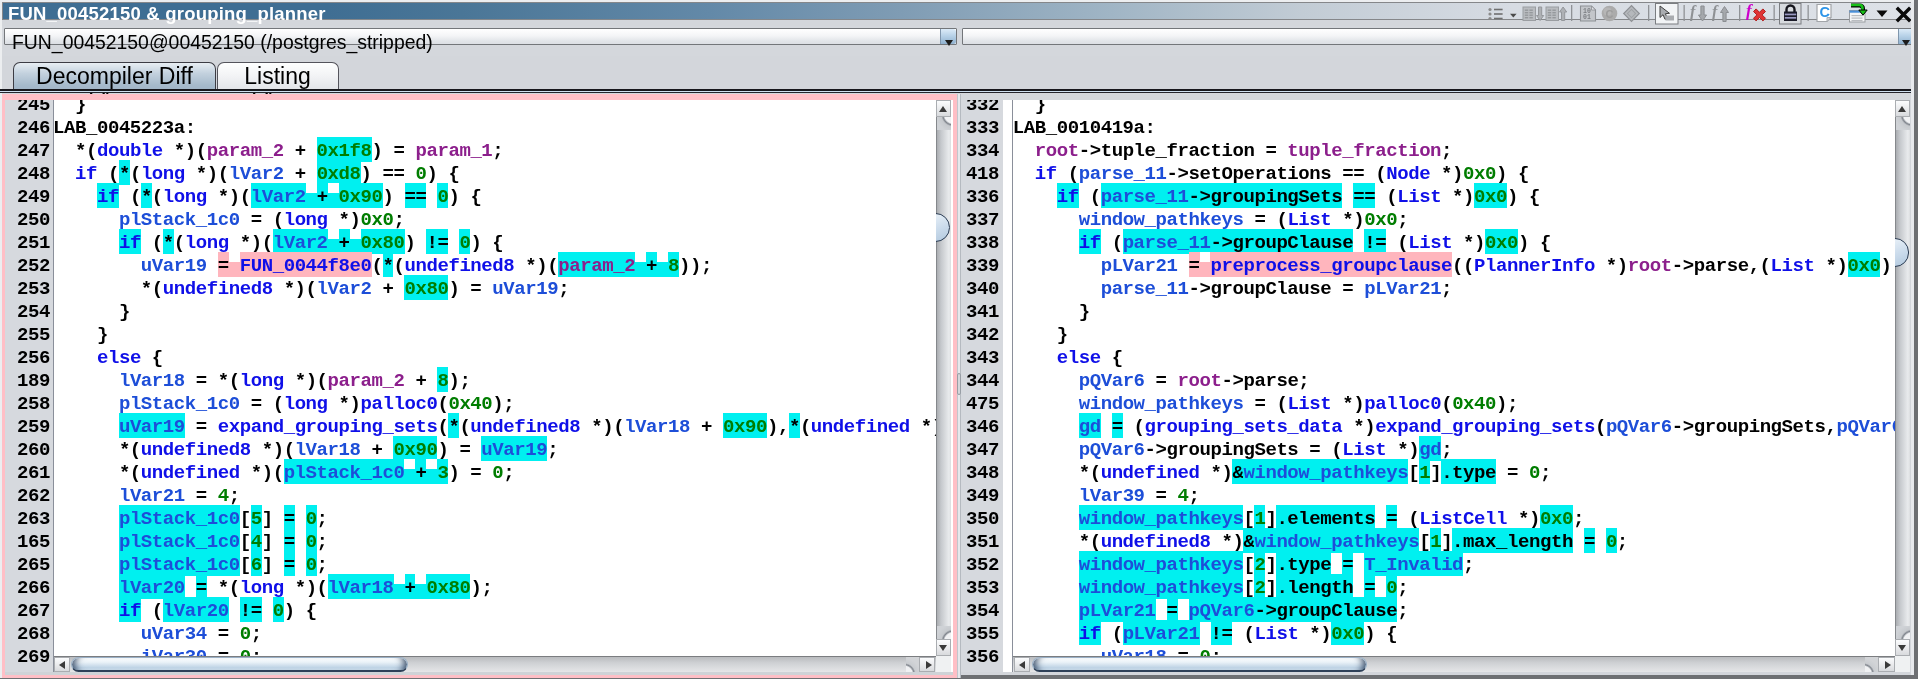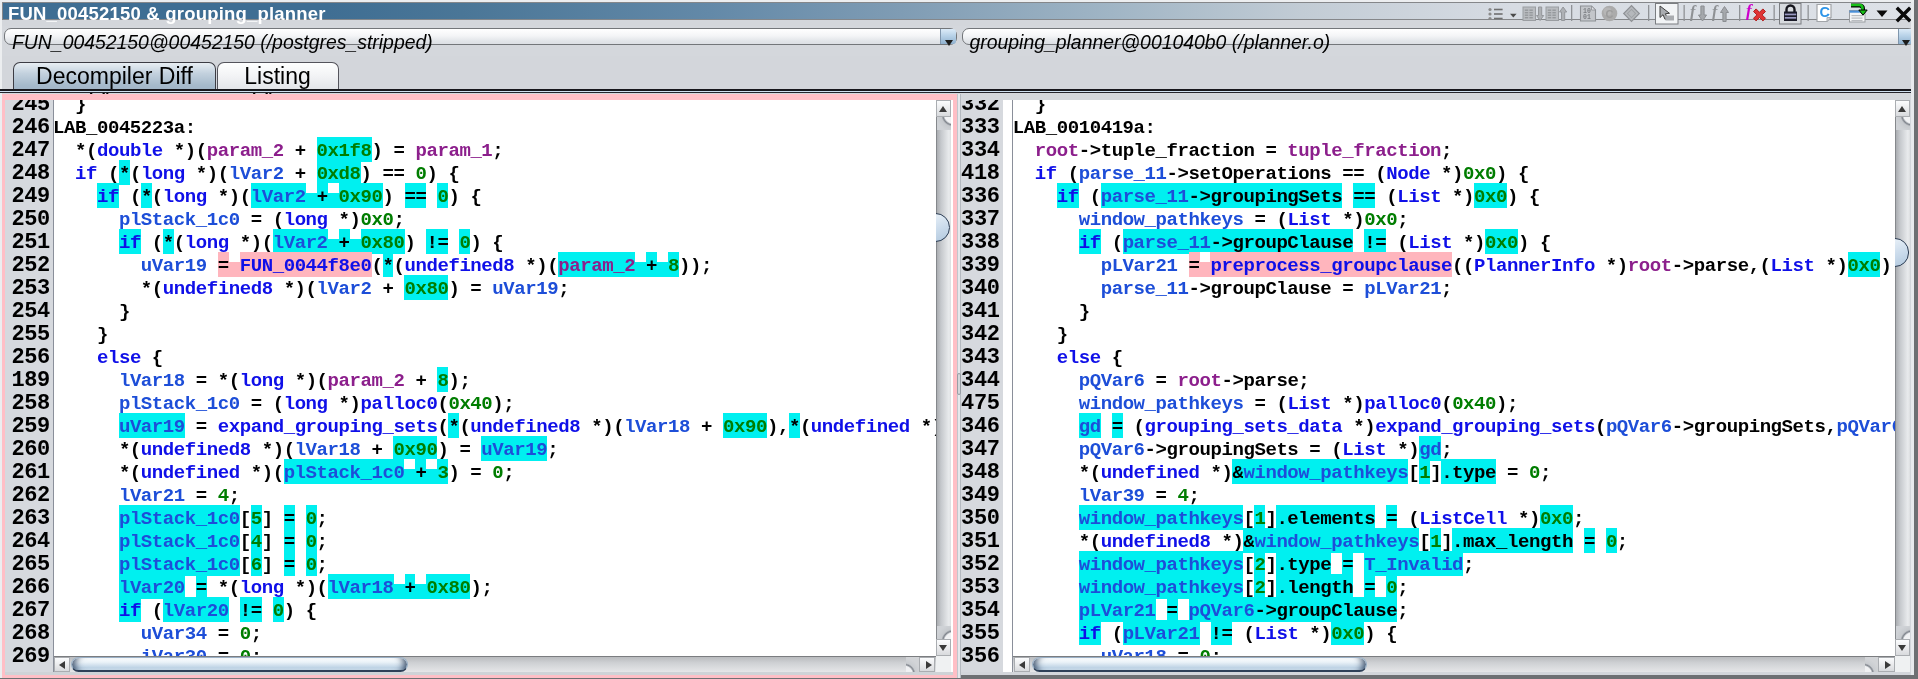--- a/index.html
+++ b/index.html
@@ -5,37 +5,37 @@
   font-family:"Liberation Sans",sans-serif;}
 #win {position:absolute;inset:0;width:1918px;height:679px;background:#d3d6db;}
 .edge,.abs {position:absolute;}
 #tbar {position:absolute;left:2px;top:2px;width:1912px;height:18px;
  border:1.2px solid #85878a;
  background:linear-gradient(90deg,#3f6e93 0%,#3f6e93 17%,#4a7697 24%,#6389a8 37%,#7f9cb4 47%,#a0b5c5 58%,#c2ccd5 68%,#d7dce3 79%,#dde1e7 100%);}
 #tbar .t {position:absolute;left:5px;top:0px;line-height:22px;color:#fff;
  font-size:18.5px;font-weight:bold;letter-spacing:0.2px;}
 .ticons {position:absolute;left:0;top:0;}
 #crow {position:absolute;left:2px;top:25.5px;width:1912px;height:30px;background:#d4d7dc;}
-.combo {position:absolute;top:28px;height:17px;border:1px solid #73767a;border-radius:7px;
- background:linear-gradient(#ffffff,#f4f5f7 45%,#e2e5e9 80%,#dcdfe4);font-style:italic;}
+.combo {position:absolute;top:28px;height:17px;border:1px solid #73767a;border-radius:1px;
+ background:linear-gradient(#ffffff,#f4f5f7 45%,#e2e5e9 80%,#dcdfe4);}
 .combo .tx {position:absolute;left:7px;top:0;line-height:26px;font-size:19.4px;color:#000;white-space:pre;}
 .cab {position:absolute;right:0px;top:0px;bottom:0px;width:16px;border-left:1px solid #8096ad;
  border-radius:0 3px 3px 0;background:linear-gradient(#dcebf8,#b8d2e8 45%,#8fb1cf);}
 .cab i {position:absolute;left:3.5px;top:11px;border-left:4.5px solid transparent;border-right:4.5px solid transparent;border-top:6px solid #1c1c1c;}
 #tabrow {position:absolute;left:2px;top:55.5px;width:1912px;height:33.3px;background:#d3d6db;}
 .tab {position:absolute;top:61.5px;height:27.4px;border:1.4px solid #3c3c44;border-bottom:none;
  border-radius:7px 7px 0 0;font-size:23px;color:#000;text-align:center;line-height:26px;}
 #tab1 {left:13px;width:203px;background:linear-gradient(#e8eef3,#c3d1de 40%,#a6bacb 85%,#a2b6c8);}
 #tab2 {left:216.5px;width:122px;background:linear-gradient(#feffff,#f2f3f5 50%,#e3e5e9);border-color:#54545c;}
 #bband {position:absolute;left:0;top:88.8px;width:1918px;height:4.7px;
  background:linear-gradient(#17171c 0 1.7px,#cfe0f0 1.7px 3.2px,#24242b 3.2px 100%);}
 .gut {position:absolute;top:99.5px;height:572.8px;background:#d6d9de;overflow:hidden;}
 .gin {position:absolute;top:-6.799999999999997px;left:0;right:1.5px;}
 .gn {height:23px;line-height:24.3px;text-align:right;letter-spacing:-0.42px;
- font-family:"Liberation Mono",monospace;font-weight:bold;font-size:22px;color:#000;}
+ font-family:"Liberation Mono",monospace;font-weight:bold;font-size:19px;color:#000;}
 .gsep {position:absolute;top:99.5px;height:572.8px;width:1.1px;background:#8a8f9a;}
 .cv {position:absolute;top:99.5px;height:556.8px;background:#fff;overflow:hidden;}
 .cin {position:absolute;top:-6.799999999999997px;white-space:pre;letter-spacing:-0.42px;
  font-family:"Liberation Mono",monospace;font-weight:bold;font-size:19px;}
 .cl {height:23px;line-height:24.3px;}
 .cl span.h,.cl span.r,.cl span.g,.cl span.gp {padding:2.5px 0 0;}
 .b {color:#000000} .k {color:#0f0fe8} .v {color:#1d4ed8}
 .c {color:#007d00} .p {color:#8c1f8c}
 .h {background:#00f0f0;}
 .r {background:#ffb5bd;}
@@ -145,21 +145,20 @@
       <path d="M1898 9 l11 11 M1909 9 l-11 11" stroke="#0a0a0a" stroke-width="3.4" stroke-linecap="square"></path>
     </svg>
     <div id="crow"></div>
     <div class="combo" style="left:4px;width:953px;">
       <span class="tx">FUN_00452150@00452150 (/postgres_stripped)</span>
       <span class="cab">
         <i></i>
       </span>
     </div>
     <div class="combo" style="left:961.5px;width:953px;">
-      <span class="tx">grouping_planner@001040b0 (/planner.o)</span>
       <span class="cab">
         <i></i>
       </span>
     </div>
     <div id="tabrow"></div>
     <div class="tab" id="tab1">Decompiler Diff View</div>
     <div class="tab" id="tab2">Listing View</div>
     <div id="bband"></div>
     <div class="abs" style="left:2px;top:93.5px;width:1912.0px;height:584.2px;background:#d3d6db;"></div>
     <div class="abs" style="left:2.2px;top:93.5px;width:954.7px;height:584.2px;background:#ffbfc6;"></div>
@@ -179,21 +178,21 @@
         <div class="gn">254</div>
         <div class="gn">255</div>
         <div class="gn">256</div>
         <div class="gn">189</div>
         <div class="gn">258</div>
         <div class="gn">259</div>
         <div class="gn">260</div>
         <div class="gn">261</div>
         <div class="gn">262</div>
         <div class="gn">263</div>
-        <div class="gn">264</div>
+        <div class="gn">165</div>
         <div class="gn">265</div>
         <div class="gn">266</div>
         <div class="gn">267</div>
         <div class="gn">268</div>
         <div class="gn">269</div>
       </div>
     </div>
     <div class="gsep" style="left:52.7px;"></div>
     <div class="cv" style="left:53.7px;width:882.0px;">
       <div class="cin" style="left:-0.7px;"><div class="cl"><span class="b">  }</span></div><div class="cl"><span class="b">LAB_0045223a:</span></div><div class="cl"><span class="b">  *(</span><span class="k">double</span><span class="b"> *)(</span><span class="p">param_2</span><span class="b"> + </span><span class="c h">0x1f8</span><span class="b">) = </span><span class="p">param_1</span><span class="b">;</span></div><div class="cl"><span class="b">  </span><span class="k">if</span><span class="b"> (</span><span class="b h">*</span><span class="b">(</span><span class="k">long</span><span class="b"> *)(</span><span class="v">lVar2</span><span class="b"> + </span><span class="c h">0xd8</span><span class="b">) == </span><span class="c">0</span><span class="b">) {</span></div><div class="cl"><span class="b">    </span><span class="k h">if</span><span class="b"> (</span><span class="b h">*</span><span class="b">(</span><span class="k">long</span><span class="b"> *)(</span><span class="v h">lVar2</span><span class="g"> </span><span class="b h">+</span><span class="g"> </span><span class="c h">0x90</span><span class="b">) </span><span class="b h">==</span><span class="b"> </span><span class="c h">0</span><span class="b">) {</span></div><div class="cl"><span class="b">      </span><span class="v">plStack_1c0</span><span class="b"> = (</span><span class="k">long</span><span class="b"> *)</span><span class="c">0x0</span><span class="b">;</span></div><div class="cl"><span class="b">      </span><span class="k h">if</span><span class="b"> (</span><span class="b h">*</span><span class="b">(</span><span class="k">long</span><span class="b"> *)(</span><span class="v h">lVar2</span><span class="g"> </span><span class="b h">+</span><span class="g"> </span><span class="c h">0x80</span><span class="b">) </span><span class="b h">!=</span><span class="b"> </span><span class="c h">0</span><span class="b">) {</span></div><div class="cl"><span class="b">        </span><span class="v">uVar19</span><span class="b"> </span><span class="b r">=</span><span class="gp"> </span><span class="k r">FUN_0044f8e0</span><span class="b">(</span><span class="b h">*</span><span class="b">(</span><span class="k">undefined8</span><span class="b"> *)(</span><span class="p h">param_2</span><span class="g"> </span><span class="b h">+</span><span class="g"> </span><span class="c h">8</span><span class="b">));</span></div><div class="cl"><span class="b">        *(</span><span class="k">undefined8</span><span class="b"> *)(</span><span class="v">lVar2</span><span class="b"> + </span><span class="c h">0x80</span><span class="b">) = </span><span class="v">uVar19</span><span class="b">;</span></div><div class="cl"><span class="b">      }</span></div><div class="cl"><span class="b">    }</span></div><div class="cl"><span class="b">    </span><span class="k">else</span><span class="b"> {</span></div><div class="cl"><span class="b">      </span><span class="v">lVar18</span><span class="b"> = *(</span><span class="k">long</span><span class="b"> *)(</span><span class="p">param_2</span><span class="b"> + </span><span class="c h">8</span><span class="b">);</span></div><div class="cl"><span class="b">      </span><span class="v">plStack_1c0</span><span class="b"> = (</span><span class="k">long</span><span class="b"> *)</span><span class="k">palloc0</span><span class="b">(</span><span class="c">0x40</span><span class="b">);</span></div><div class="cl"><span class="b">      </span><span class="v h">uVar19</span><span class="b"> = </span><span class="k">expand_grouping_sets</span><span class="b">(</span><span class="b h">*</span><span class="b">(</span><span class="k">undefined8</span><span class="b"> *)(</span><span class="v">lVar18</span><span class="b"> + </span><span class="c h">0x90</span><span class="b">),</span><span class="b h">*</span><span class="b">(</span><span class="k">undefined</span><span class="b"> *)(</span></div><div class="cl"><span class="b">      *(</span><span class="k">undefined8</span><span class="b"> *)(</span><span class="v">lVar18</span><span class="b"> + </span><span class="c h">0x90</span><span class="b">) = </span><span class="v h">uVar19</span><span class="b">;</span></div><div class="cl"><span class="b">      *(</span><span class="k">undefined</span><span class="b"> *)(</span><span class="v h">plStack_1c0</span><span class="g"> </span><span class="b h">+</span><span class="g"> </span><span class="c h">3</span><span class="b">) = </span><span class="c">0</span><span class="b">;</span></div><div class="cl"><span class="b">      </span><span class="v">lVar21</span><span class="b"> = </span><span class="c">4</span><span class="b">;</span></div><div class="cl"><span class="b">      </span><span class="v h">plStack_1c0</span><span class="b">[</span><span class="c h">5</span><span class="b">] </span><span class="b h">=</span><span class="b"> </span><span class="c h">0</span><span class="b">;</span></div><div class="cl"><span class="b">      </span><span class="v h">plStack_1c0</span><span class="b">[</span><span class="c h">4</span><span class="b">] </span><span class="b h">=</span><span class="b"> </span><span class="c h">0</span><span class="b">;</span></div><div class="cl"><span class="b">      </span><span class="v h">plStack_1c0</span><span class="b">[</span><span class="c h">6</span><span class="b">] </span><span class="b h">=</span><span class="b"> </span><span class="c h">0</span><span class="b">;</span></div><div class="cl"><span class="b">      </span><span class="v h">lVar20</span><span class="b"> </span><span class="b h">=</span><span class="b"> *(</span><span class="k">long</span><span class="b"> *)(</span><span class="v h">lVar18</span><span class="g"> </span><span class="b h">+</span><span class="g"> </span><span class="c h">0x80</span><span class="b">);</span></div><div class="cl"><span class="b">      </span><span class="k h">if</span><span class="b"> (</span><span class="v h">lVar20</span><span class="b"> </span><span class="b h">!=</span><span class="b"> </span><span class="c h">0</span><span class="b">) {</span></div><div class="cl"><span class="b">        </span><span class="v">uVar34</span><span class="b"> = </span><span class="c">0</span><span class="b">;</span></div><div class="cl"><span class="b">        </span><span class="v">iVar30</span><span class="b"> = </span><span class="c">0</span><span class="b">;</span></div></div>

